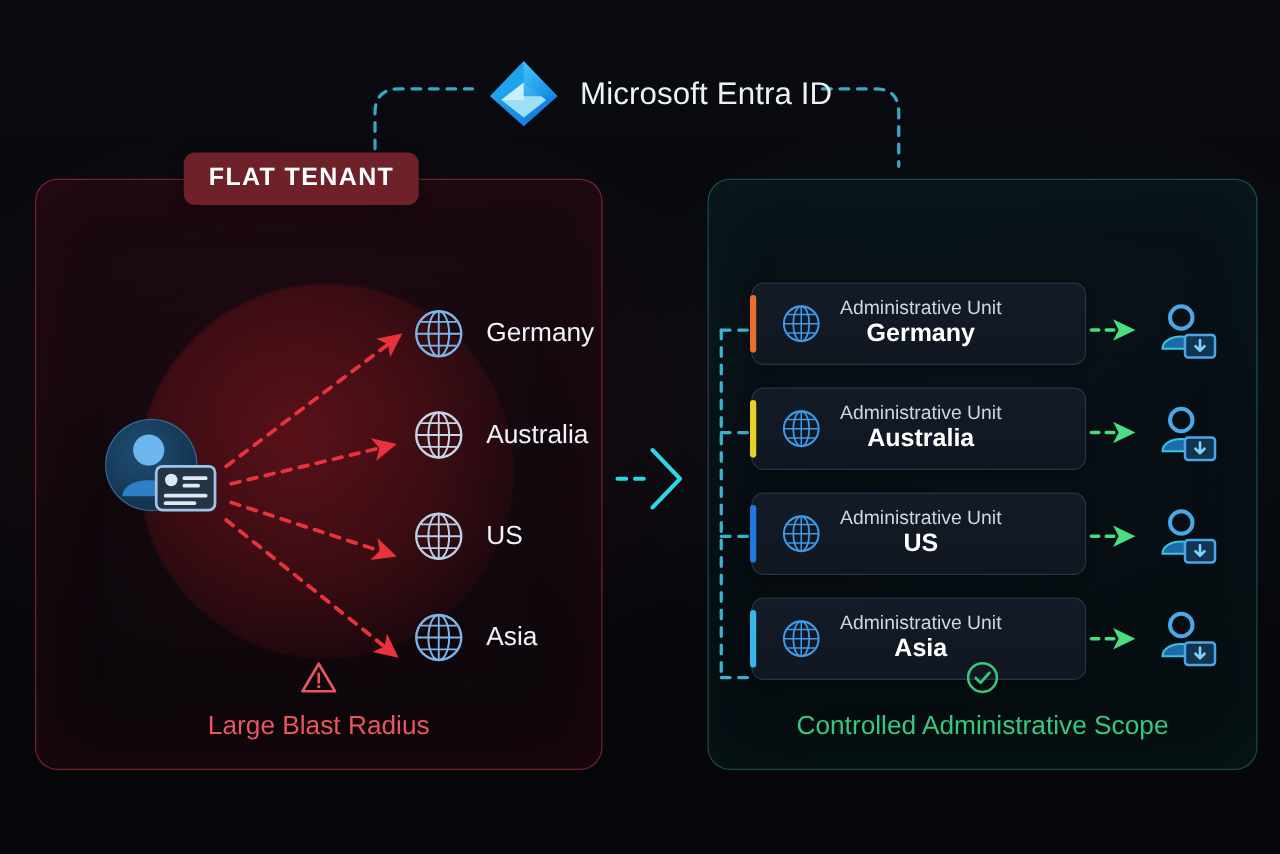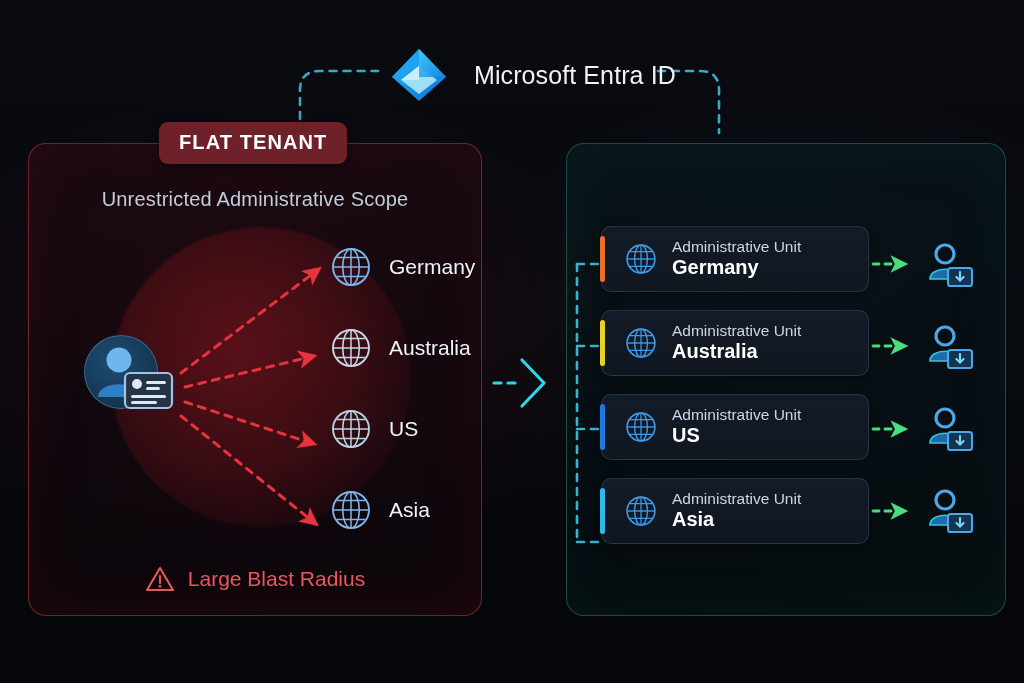--- a/index.html
+++ b/index.html
@@ -11,64 +11,64 @@
   }
   .stage{position:absolute;inset:0;}
   .bgglow{position:absolute;inset:0;
     background:
       radial-gradient(ellipse 60% 55% at 26% 48%, rgba(90,14,22,0.30), rgba(0,0,0,0) 62%),
       radial-gradient(ellipse 55% 55% at 78% 48%, rgba(10,44,46,0.28), rgba(0,0,0,0) 64%),
       linear-gradient(180deg,#090b11 0%,#07080d 55%,#050609 100%);
     pointer-events:none;}
 
   
-  .entra{position:absolute;left:388px;top:44px;display:flex;align-items:center;gap:24px;}
+  .entra{position:absolute;left:388px;top:44px;display:flex;align-items:center;gap:14px;}
   .entra-logo{width:62px;height:62px;position:relative;}
   .entra-text{font-size:25px;color:#eef2f8;letter-spacing:.1px;white-space:nowrap;}
 
   
   .panel{position:absolute;border-radius:18px;}
   .panel-left{left:28px;top:143px;width:452px;height:471px;
     border:1px solid rgba(196,58,68,0.55);
     background:linear-gradient(170deg, rgba(52,11,18,0.38) 0%, rgba(16,9,14,0.45) 48%, rgba(30,8,13,0.42) 100%);
     box-shadow:inset 0 0 60px rgba(120,18,28,0.16);}
   .panel-right{left:566px;top:143px;width:438px;height:471px;
     border:1px solid rgba(52,122,110,0.55);
     background:linear-gradient(170deg, rgba(9,33,34,0.42) 0%, rgba(8,16,22,0.45) 48%, rgba(8,26,28,0.40) 100%);
     box-shadow:inset 0 0 60px rgba(20,90,84,0.12);}
 
   .badge{position:absolute;top:-22px;border-radius:9px;padding:9px 20px 10px;
     font-size:20px;font-weight:bold;letter-spacing:1.1px;color:#fff;white-space:nowrap;}
-  .badge-red{background:#6e2129;left:130px;box-shadow:0 2px 10px rgba(0,0,0,.5);}
+  .badge-red{background:#6e2129;left:118px;box-shadow:0 2px 10px rgba(0,0,0,.5);}
   .badge-green{background:#1d4a38;left:84px;box-shadow:0 2px 10px rgba(0,0,0,.5);}
 
   .subtitle{position:absolute;top:44px;width:100%;text-align:center;
     font-size:20px;color:#c2ccdd;letter-spacing:.2px;}
 
   
   .blast{position:absolute;left:82px;top:83px;width:300px;height:300px;border-radius:50%;
     background:radial-gradient(circle at 42% 42%, rgba(150,26,34,0.52) 0%, rgba(120,20,28,0.40) 45%, rgba(72,12,20,0.22) 75%, rgba(40,8,14,0.05) 100%);
     filter:blur(1px);}
 
   .admin-node{position:absolute;left:55px;top:191px;width:96px;height:80px;}
   .admin-circle{position:absolute;left:0;top:0;width:72px;height:72px;border-radius:50%;
     background:radial-gradient(circle at 40% 35%, #1f4d74 0%, #163a57 55%, #10283c 100%);
     border:1px solid rgba(90,160,215,0.45);}
 
   .regions{position:absolute;left:300px;top:82px;width:190px;}
   .region-row{display:flex;align-items:center;gap:16px;height:81px;}
   .region-label{font-size:21px;color:#f0f3f8;}
 
   .foot{position:absolute;bottom:22px;width:100%;display:flex;align-items:center;
-    justify-content:center;gap:13px;font-size:21px;}
+    justify-content:center;gap:13px;font-size:21px;flex-direction:column;}
   .foot-red{color:#e8575f;}
   .foot-green{color:#36c97e;}
 
   
-  .au-list{position:absolute;left:34px;top:82px;width:268px;}
+  .au-list{position:absolute;left:34px;top:82px;width:268px;text-align:center;}
   .au-card{position:relative;height:64px;margin-bottom:18px;border-radius:10px;
     background:linear-gradient(180deg,#131b27 0%,#101721 100%);
     border:1px solid rgba(70,96,124,0.38);
     display:flex;align-items:center;padding-left:22px;gap:14px;
     box-shadow:0 2px 8px rgba(0,0,0,.35);}
   .au-bar{position:absolute;left:-2px;top:9px;width:5px;height:46px;border-radius:3px;}
   .au-texts{display:flex;flex-direction:column;justify-content:center;gap:1px;}
   .au-kind{font-size:15.5px;color:#cdd6e2;line-height:1.05;}
   .au-name{font-size:20px;font-weight:bold;color:#ffffff;line-height:1.12;}
 
@@ -107,21 +107,20 @@
         <path d="M31 22 L49 36 L31 50 L13 36 Z" fill="#a8e6f7" opacity="0.92"></path>
         <path d="M31 22 L13 36 L31 36 Z" fill="#cdf1fb" opacity="0.9"></path>
         <path d="M31 5 L58 33 L31 33 Z" fill="url(#eg2)" opacity="0.9"></path>
       </svg>
     </div>
     <div class="entra-text">Microsoft Entra ID</div>
   </div>
 
   <div class="panel panel-left">
     <div class="badge badge-red">FLAT TENANT</div>
-    <div class="subtitle">Unrestricted Administrative Scope</div>
 
     <div class="blast"></div>
 
     <svg class="ov" style="width:452px;height:471px">
       <defs>
         <marker id="rh" markerWidth="7" markerHeight="7" refX="5.2" refY="3.5" orient="auto">
           <path d="M0,0.4 L6.4,3.5 L0,6.6 L1.6,3.5 Z" fill="#e8333c"></path>
         </marker>
       </defs>
       <g stroke="#e8333c" stroke-width="3" stroke-dasharray="7 7" fill="none" stroke-linecap="round" marker-end="url(#rh)">
@@ -320,14 +319,21 @@
       <div class="admin-mini">
         <svg width="56" height="56" viewBox="0 0 56 56">
           <circle cx="25" cy="15" r="9" fill="none" stroke="#4aa8e8" stroke-width="3.2"></circle>
           <path d="M10 40 C10 27 40 27 40 40 Z" fill="#1f6aa8" stroke="#35c6e0" stroke-width="1.6"></path>
           <rect x="28" y="29" width="24" height="18" rx="2.6" fill="#123450" stroke="#4aa8e8" stroke-width="2"></rect>
           <path d="M40 33 L40 41 M36.4 38 L40 41.6 L43.6 38" fill="none" stroke="#7fd3f5" stroke-width="2.1" stroke-linecap="round"></path>
         </svg>
       </div>
     </div>
 
+    <div class="foot">
+      <svg width="28" height="28" viewBox="0 0 28 28">
+        <circle cx="14" cy="14" r="11.5" fill="none" stroke="#36c97e" stroke-width="2"></circle>
+        <path d="M8.6 14.4 L12.4 18.2 L19.6 10.2" fill="none" stroke="#36c97e" stroke-width="2.1" stroke-linecap="round" stroke-linejoin="round"></path>
+      </svg>
+      <span class="foot-green">Controlled Administrative Scope</span>
+    </div>
   </div>
 </div>
 
 </body></html>

